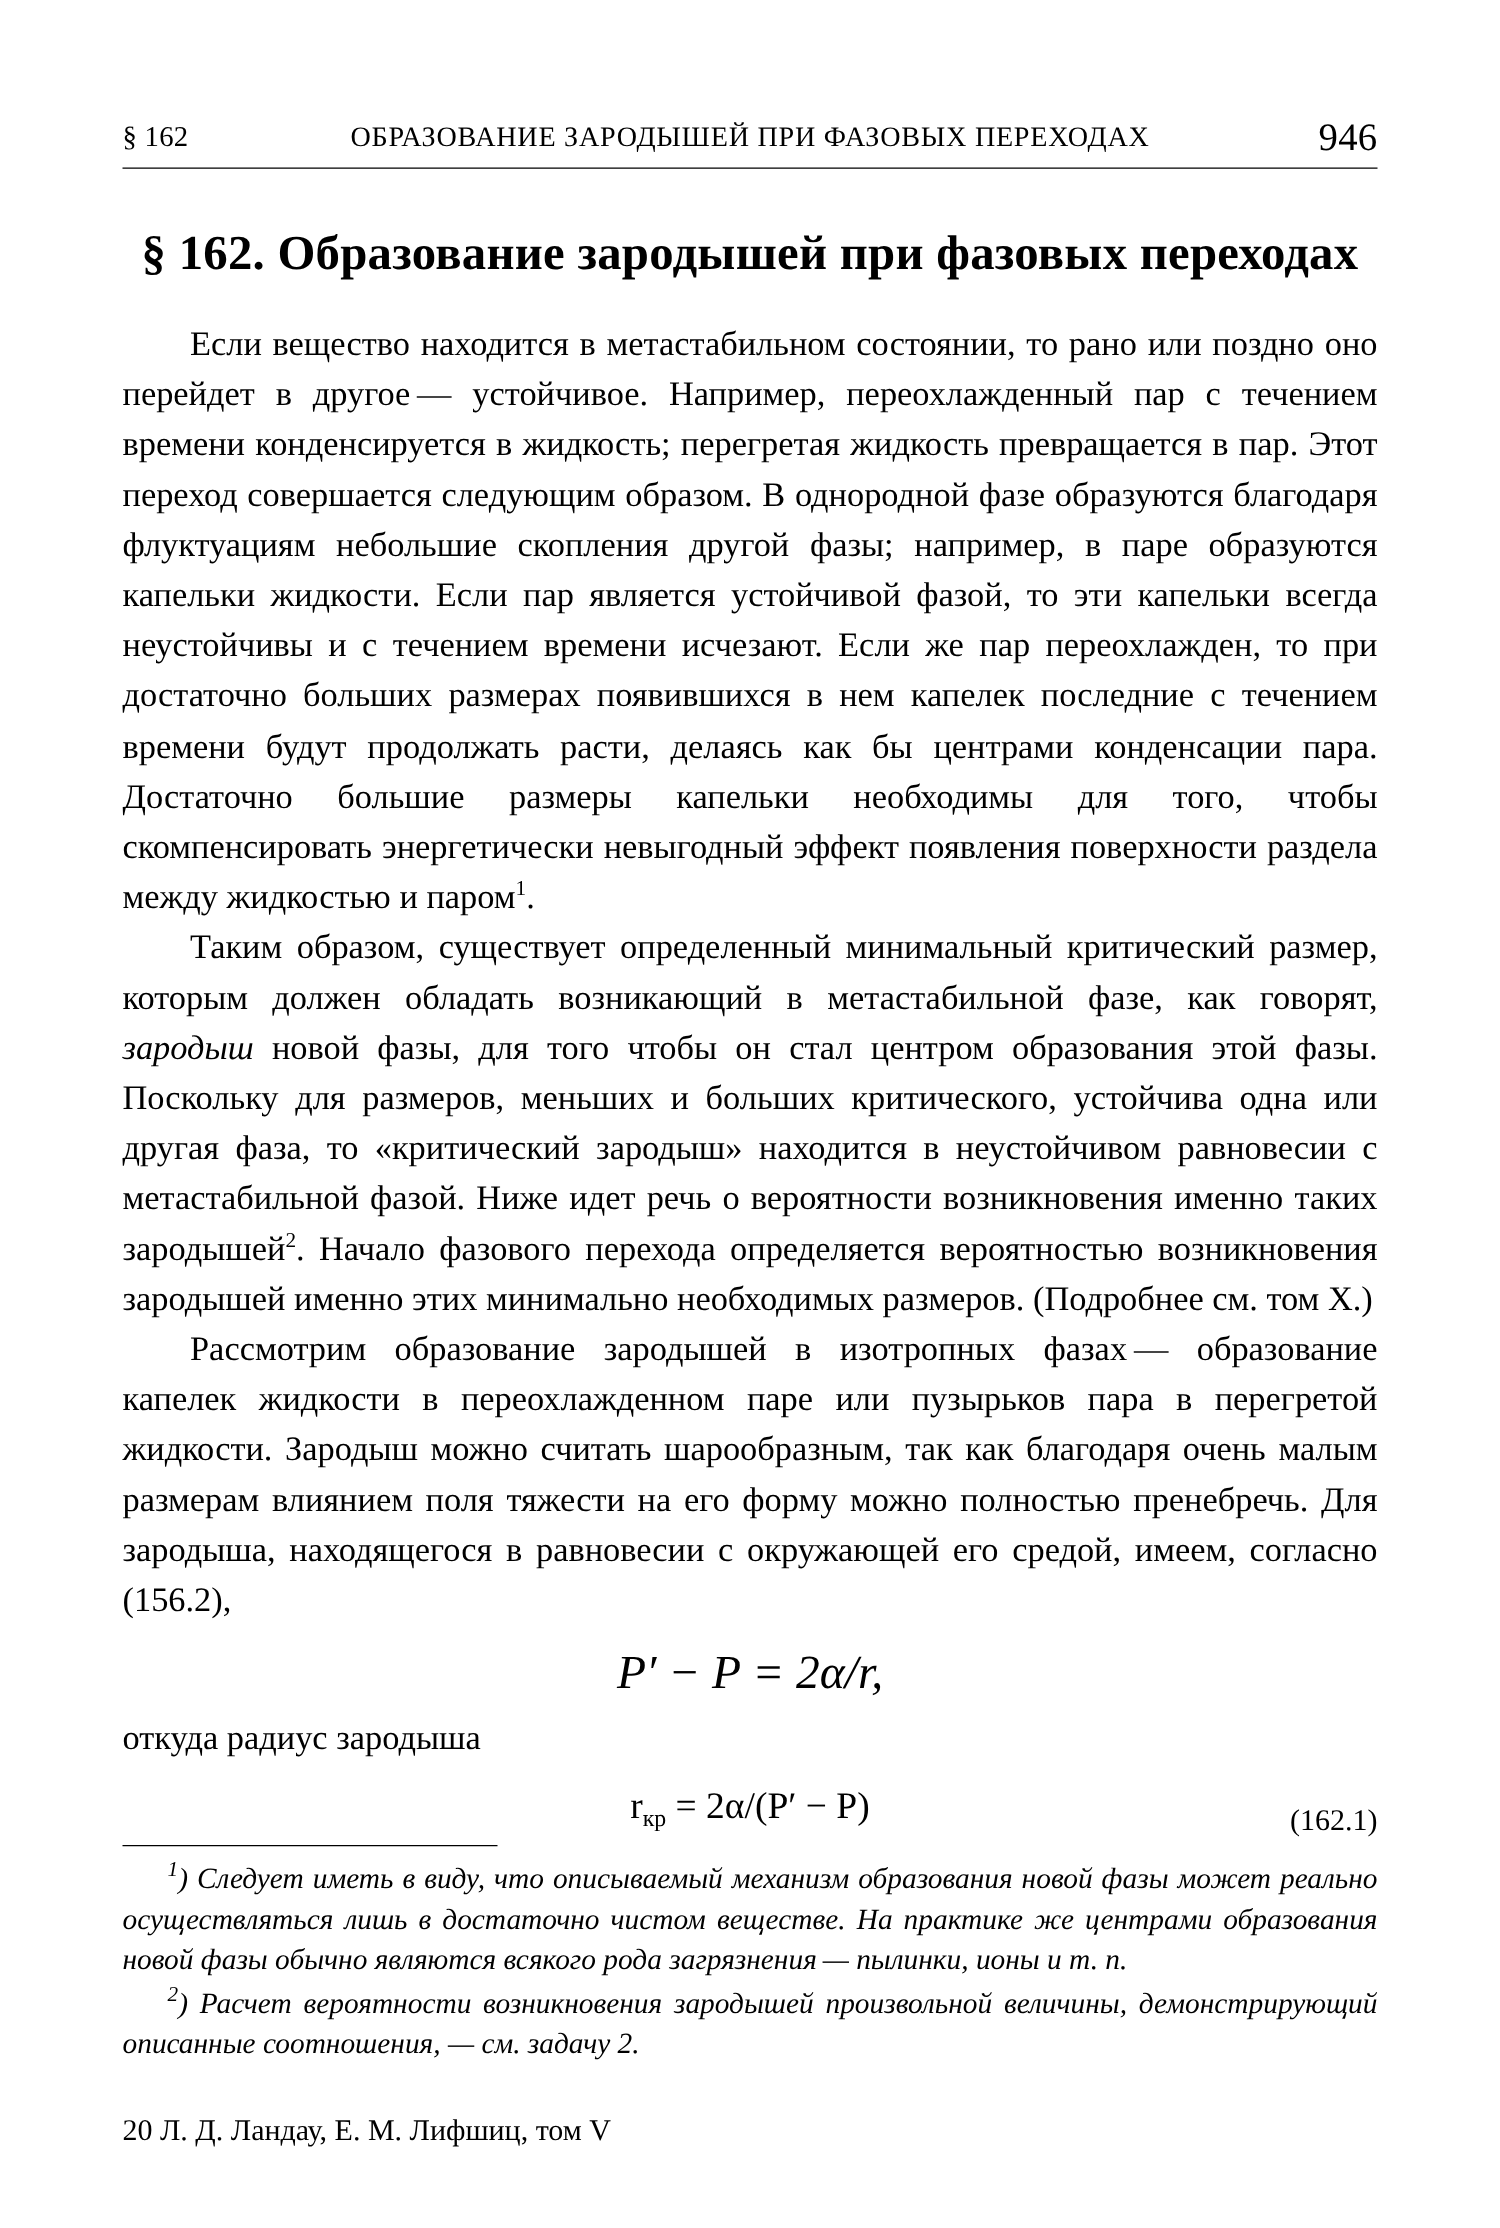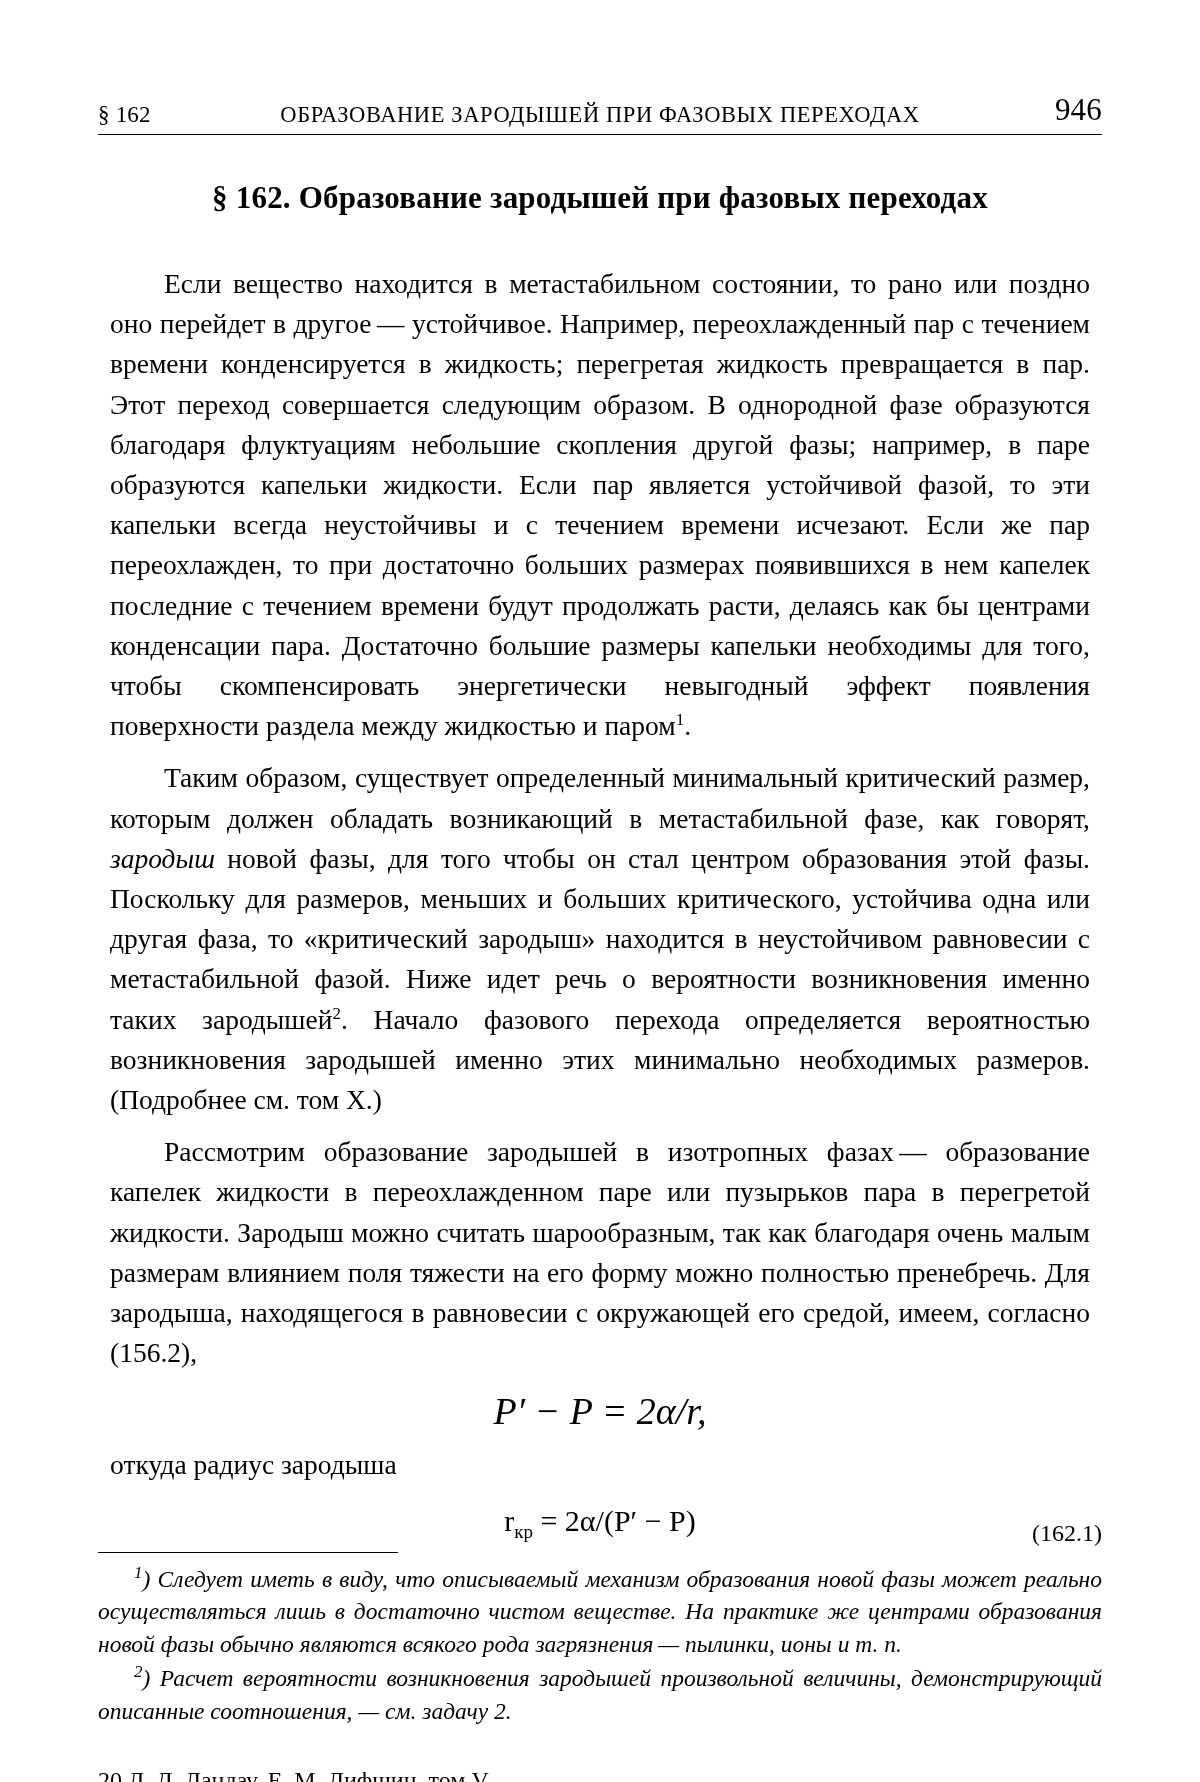--- a/index.html
+++ b/index.html
@@ -22,21 +22,21 @@
   }
   .content {
     position: absolute;
     left: 98px;
     top: 92px;
     width: 1004px;
   }
   
   .running-head {
     display: flex;
-    align-items: flex-end;
+    align-items: center;
     justify-content: space-between;
     font-size: 23px;
     letter-spacing: 0.2px;
   }
   .rh-left {
     font-size: 23px;
     white-space: nowrap;
     width: 150px;
   }
   .rh-center {
@@ -52,34 +52,34 @@
     font-size: 31px;
   }
   .rule {
     border-top: 1.4px solid #000;
     margin-top: 6px;
     margin-bottom: 0;
     width: 100%;
   }
   
   .section-title {
-    font-size: 31px;
+    font-size: 39px;
     font-weight: bold;
     text-align: center;
     margin-top: 45px;
-    margin-bottom: 48px;
+    margin-bottom: 30px;
     letter-spacing: 0.2px;
   }
   
   p.body {
     font-size: 27.5px;
     line-height: 40.2px;
     text-align: justify;
     text-justify: inter-word;
-    margin: 12px;
+    margin: 0;
     text-indent: 54px;
     hyphens: manual;
   }
   p.noindent {
     text-indent: 0;
   }
   .it {
     font-style: italic;
   }
   sup.fn {

